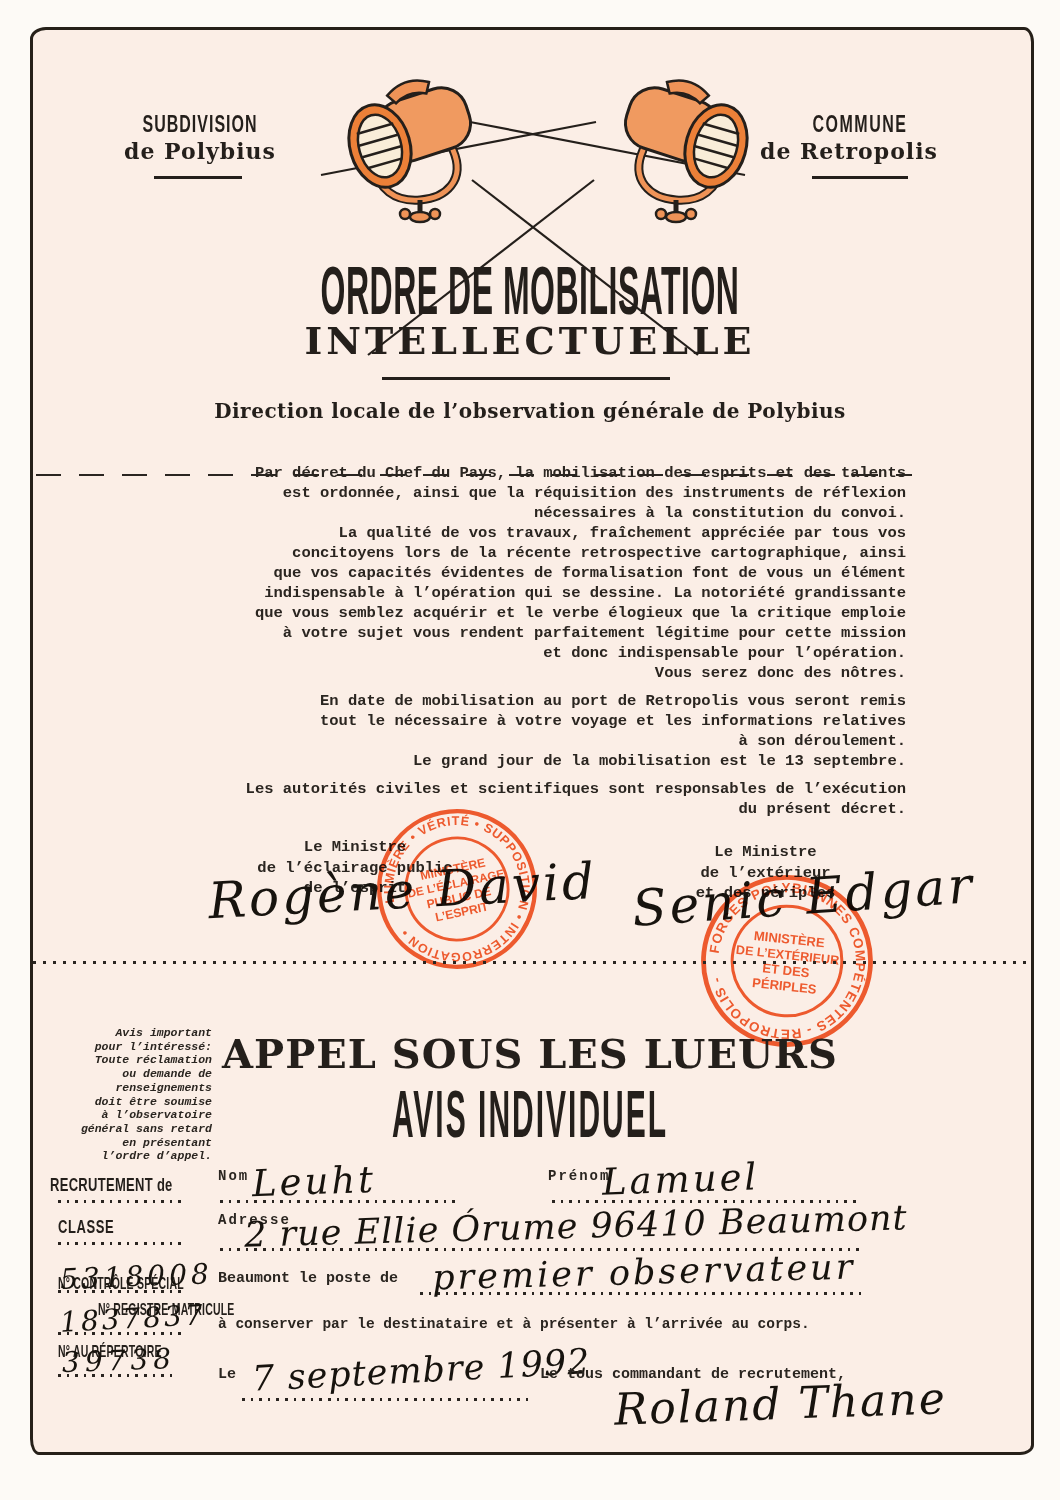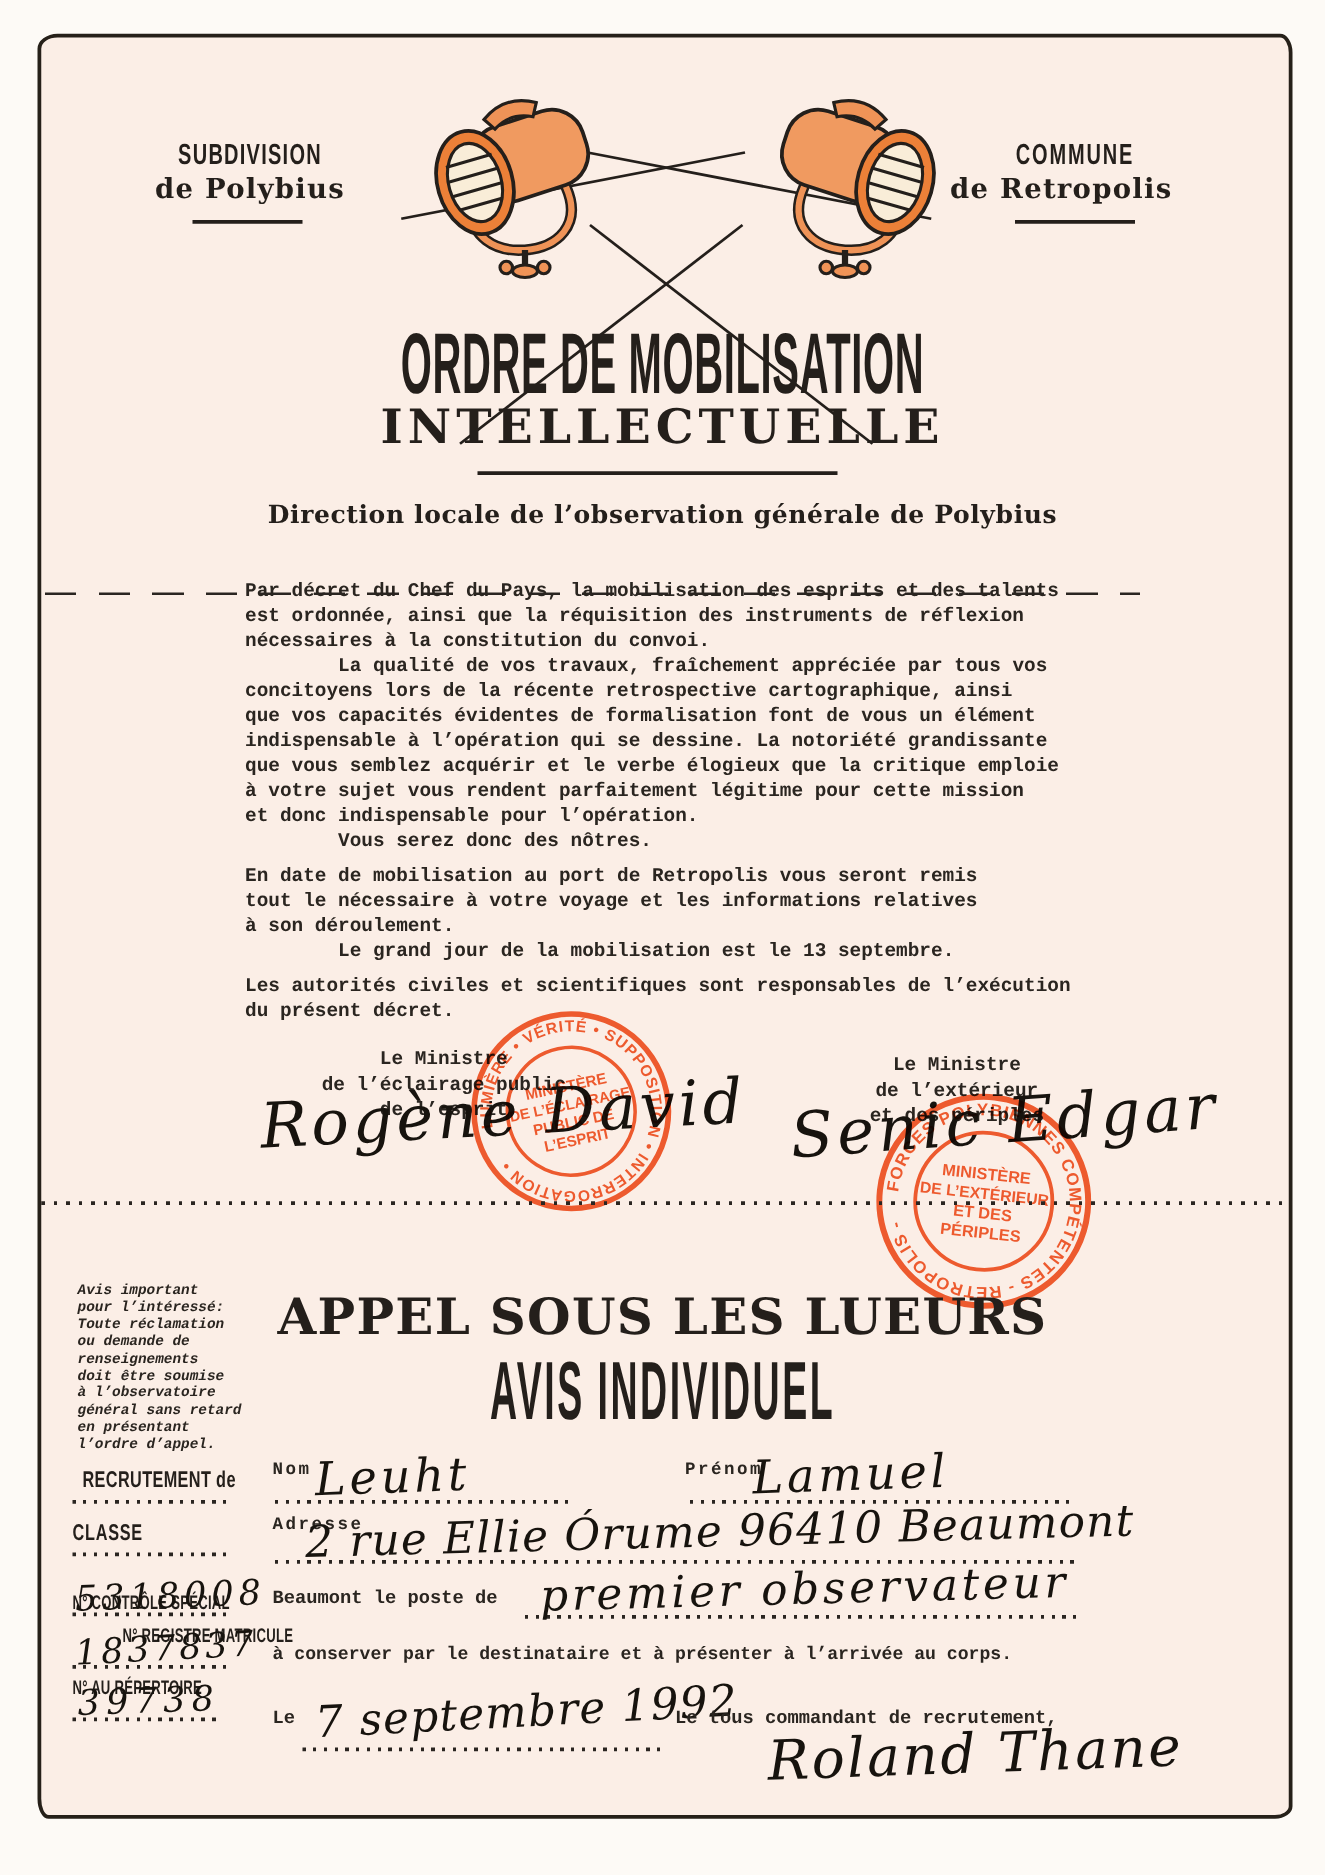--- a/index.html
+++ b/index.html
@@ -7,21 +7,21 @@
   .page{position:relative;width:1060px;height:1500px;overflow:hidden;color:#241f1b;}
   .frame{position:absolute;left:30px;top:27px;width:998px;height:1422px;
          background:#fbeee6;border:3px solid #262019;
          border-radius:16px 10px 14px 9px / 12px 15px 10px 16px;}
   .abs{position:absolute;}
   .ctr{left:0;width:1060px;text-align:center;}
   .tall{display:inline-block;font-family:"Liberation Sans",sans-serif;font-weight:bold;
         transform-origin:top center;white-space:nowrap;color:#241f1b;}
   .tall-l{transform-origin:top left;}
   .slab{font-family:"DejaVu Serif","Liberation Serif",serif;font-weight:bold;color:#241f1b;}
-  .tw{font-family:"Liberation Mono","DejaVu Sans Mono",monospace;font-weight:bold;color:#2a2520;}
+  .tw{font-family:"Liberation Mono","DejaVu Sans Mono",monospace;font-weight:bold;color:#2a2520;text-align:right;}
   .pre{white-space:pre-wrap;}
   .hand{font-family:"DejaVu Serif","Liberation Serif",serif;font-style:italic;font-weight:normal;
         color:#17130e;white-space:nowrap;}
   .dotted{height:3px;background-image:repeating-linear-gradient(90deg,#2a2521 0 2.6px,transparent 2.6px 8.6px);}
   .rule{background:#241f1b;}
   .dashline{height:2.3px;background-image:repeating-linear-gradient(90deg,#2a2521 0 25px,transparent 25px 43px);}
   .stamp{mix-blend-mode:multiply;opacity:.93;}
   svg text{font-family:"Liberation Sans",sans-serif;font-weight:bold;}
 </style>
 </head>
@@ -152,21 +152,21 @@
 à l’observatoire
 général sans retard
 en présentant
 l’ordre d’appel.</div>
 
   <div class="abs ctr slab" style="top:1030px;font-size:40px;letter-spacing:1px;">APPEL SOUS LES LUEURS</div>
   <div class="abs ctr" style="top:1078px;">
     <span class="tall" style="font-size:30px;letter-spacing:2px;transform:scaleY(2.2);">AVIS INDIVIDUEL</span>
   </div>
 
-  <div class="abs" style="left:66px;top:1172px;text-align:center;">
+  <div class="abs" style="left:50px;top:1172px;text-align:center;">
     <span class="tall tall-l" style="font-size:13px;letter-spacing:0.3px;transform:scaleY(1.4);">RECRUTEMENT de</span></div>
   <div class="abs dotted" style="left:58px;top:1200px;width:128px;"></div>
 
   <div class="abs" style="left:58px;top:1214px;">
     <span class="tall tall-l" style="font-size:13px;letter-spacing:0.6px;transform:scaleY(1.4);">CLASSE</span></div>
   <div class="abs dotted" style="left:58px;top:1242px;width:128px;"></div>
 
   <div class="abs" style="left:58px;top:1254px;margin-top:16px;">
     <span class="tall tall-l" style="font-size:10.5px;letter-spacing:0.2px;transform:scaleY(1.5);">N° CONTRÔLE SPÉCIAL</span></div>
   <div class="abs hand" style="left:60px;top:1260px;font-size:28px;letter-spacing:4px;transform:rotate(-2deg);">5318008</div>

